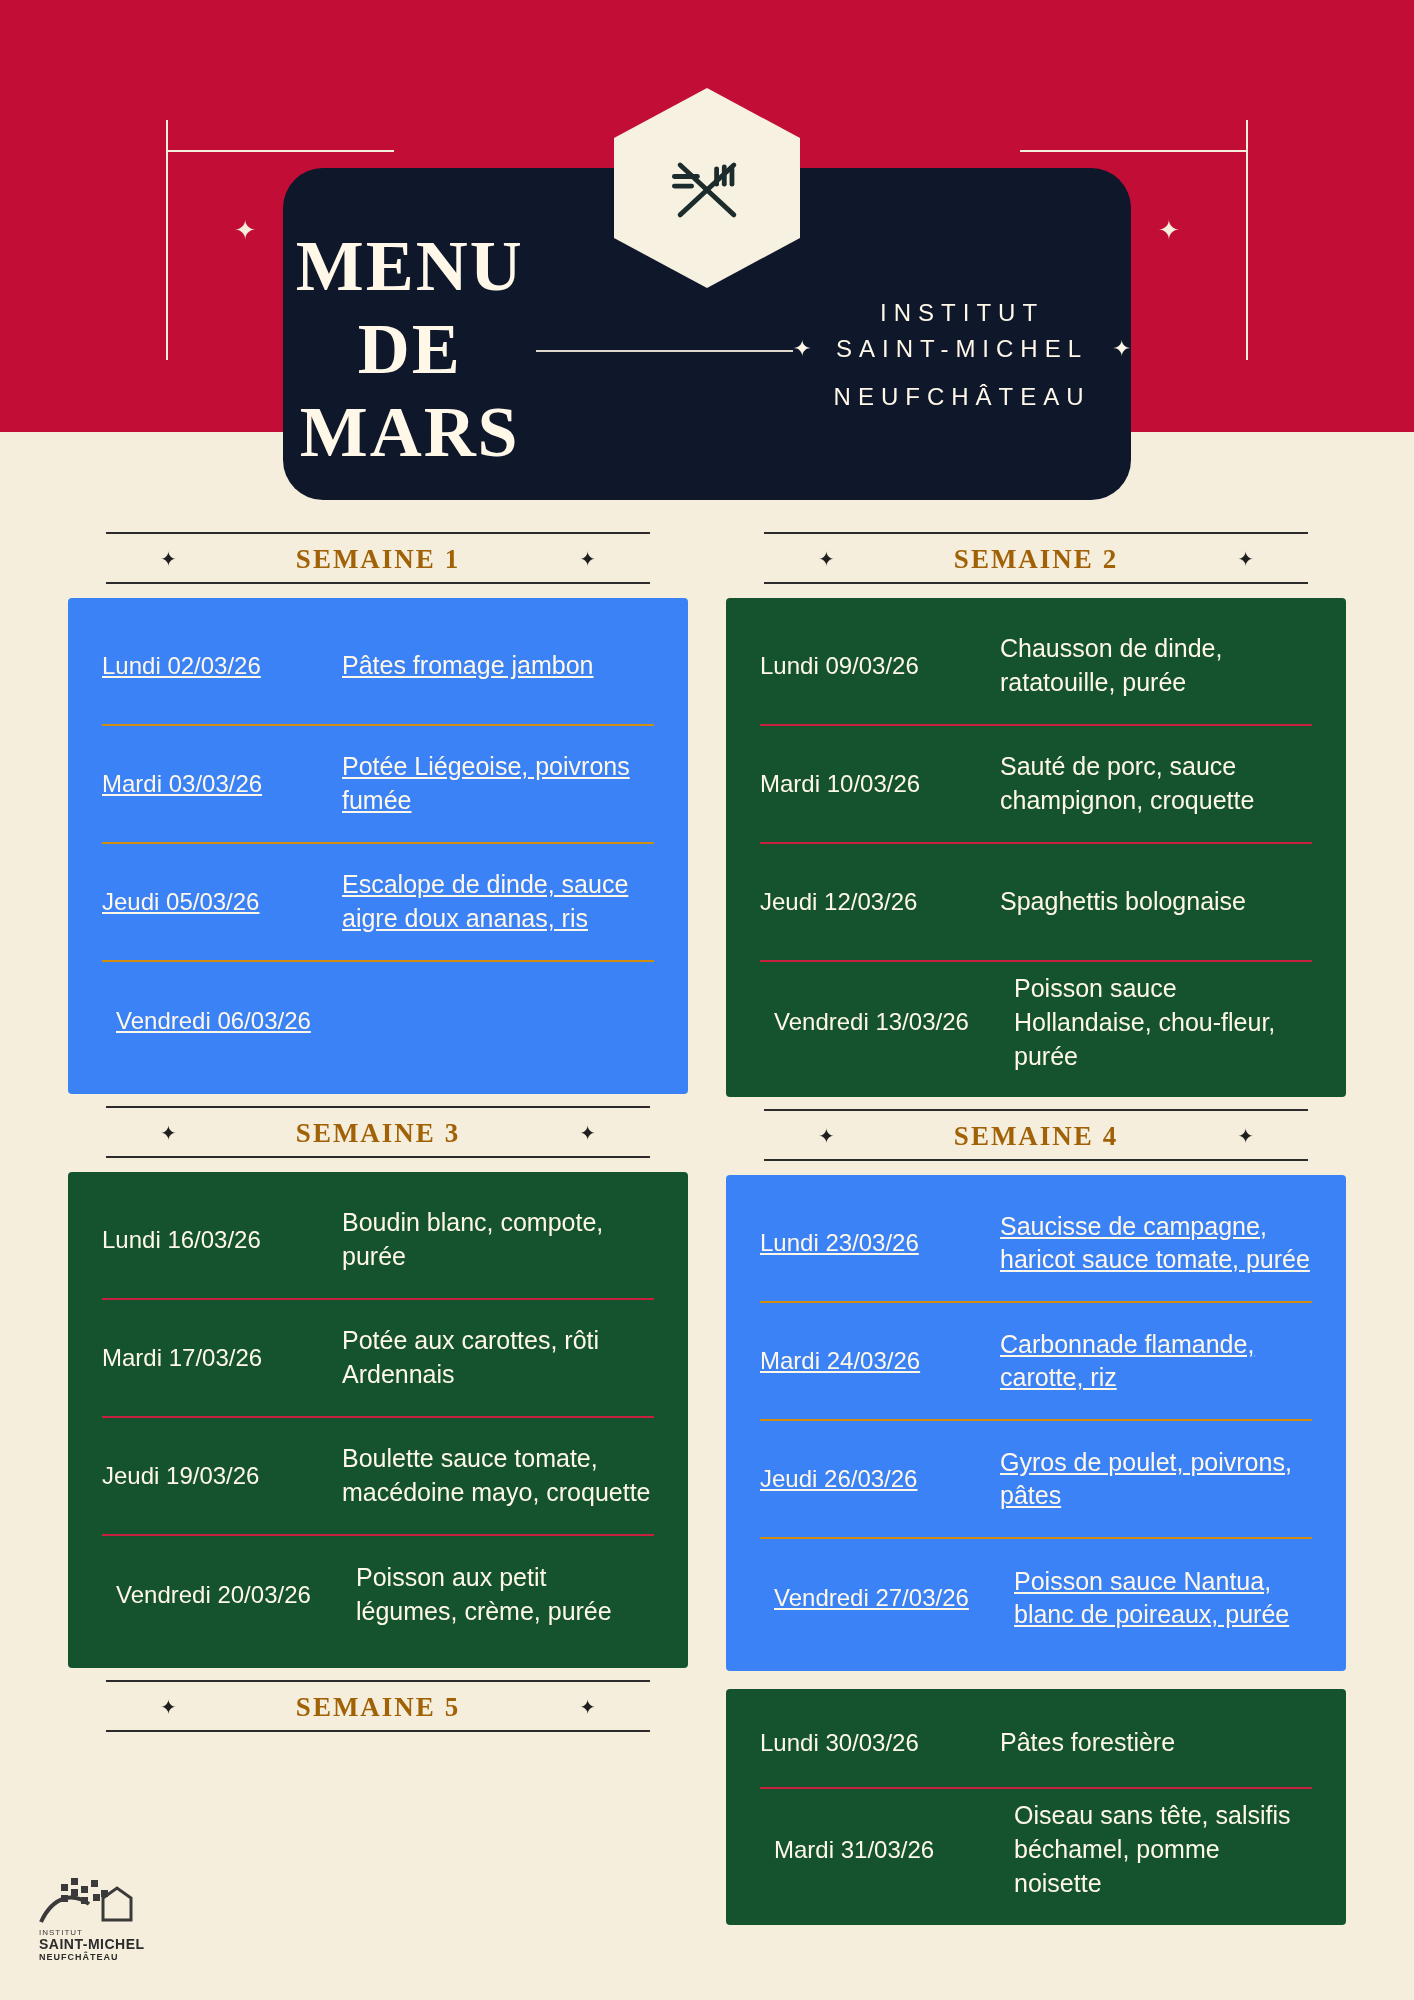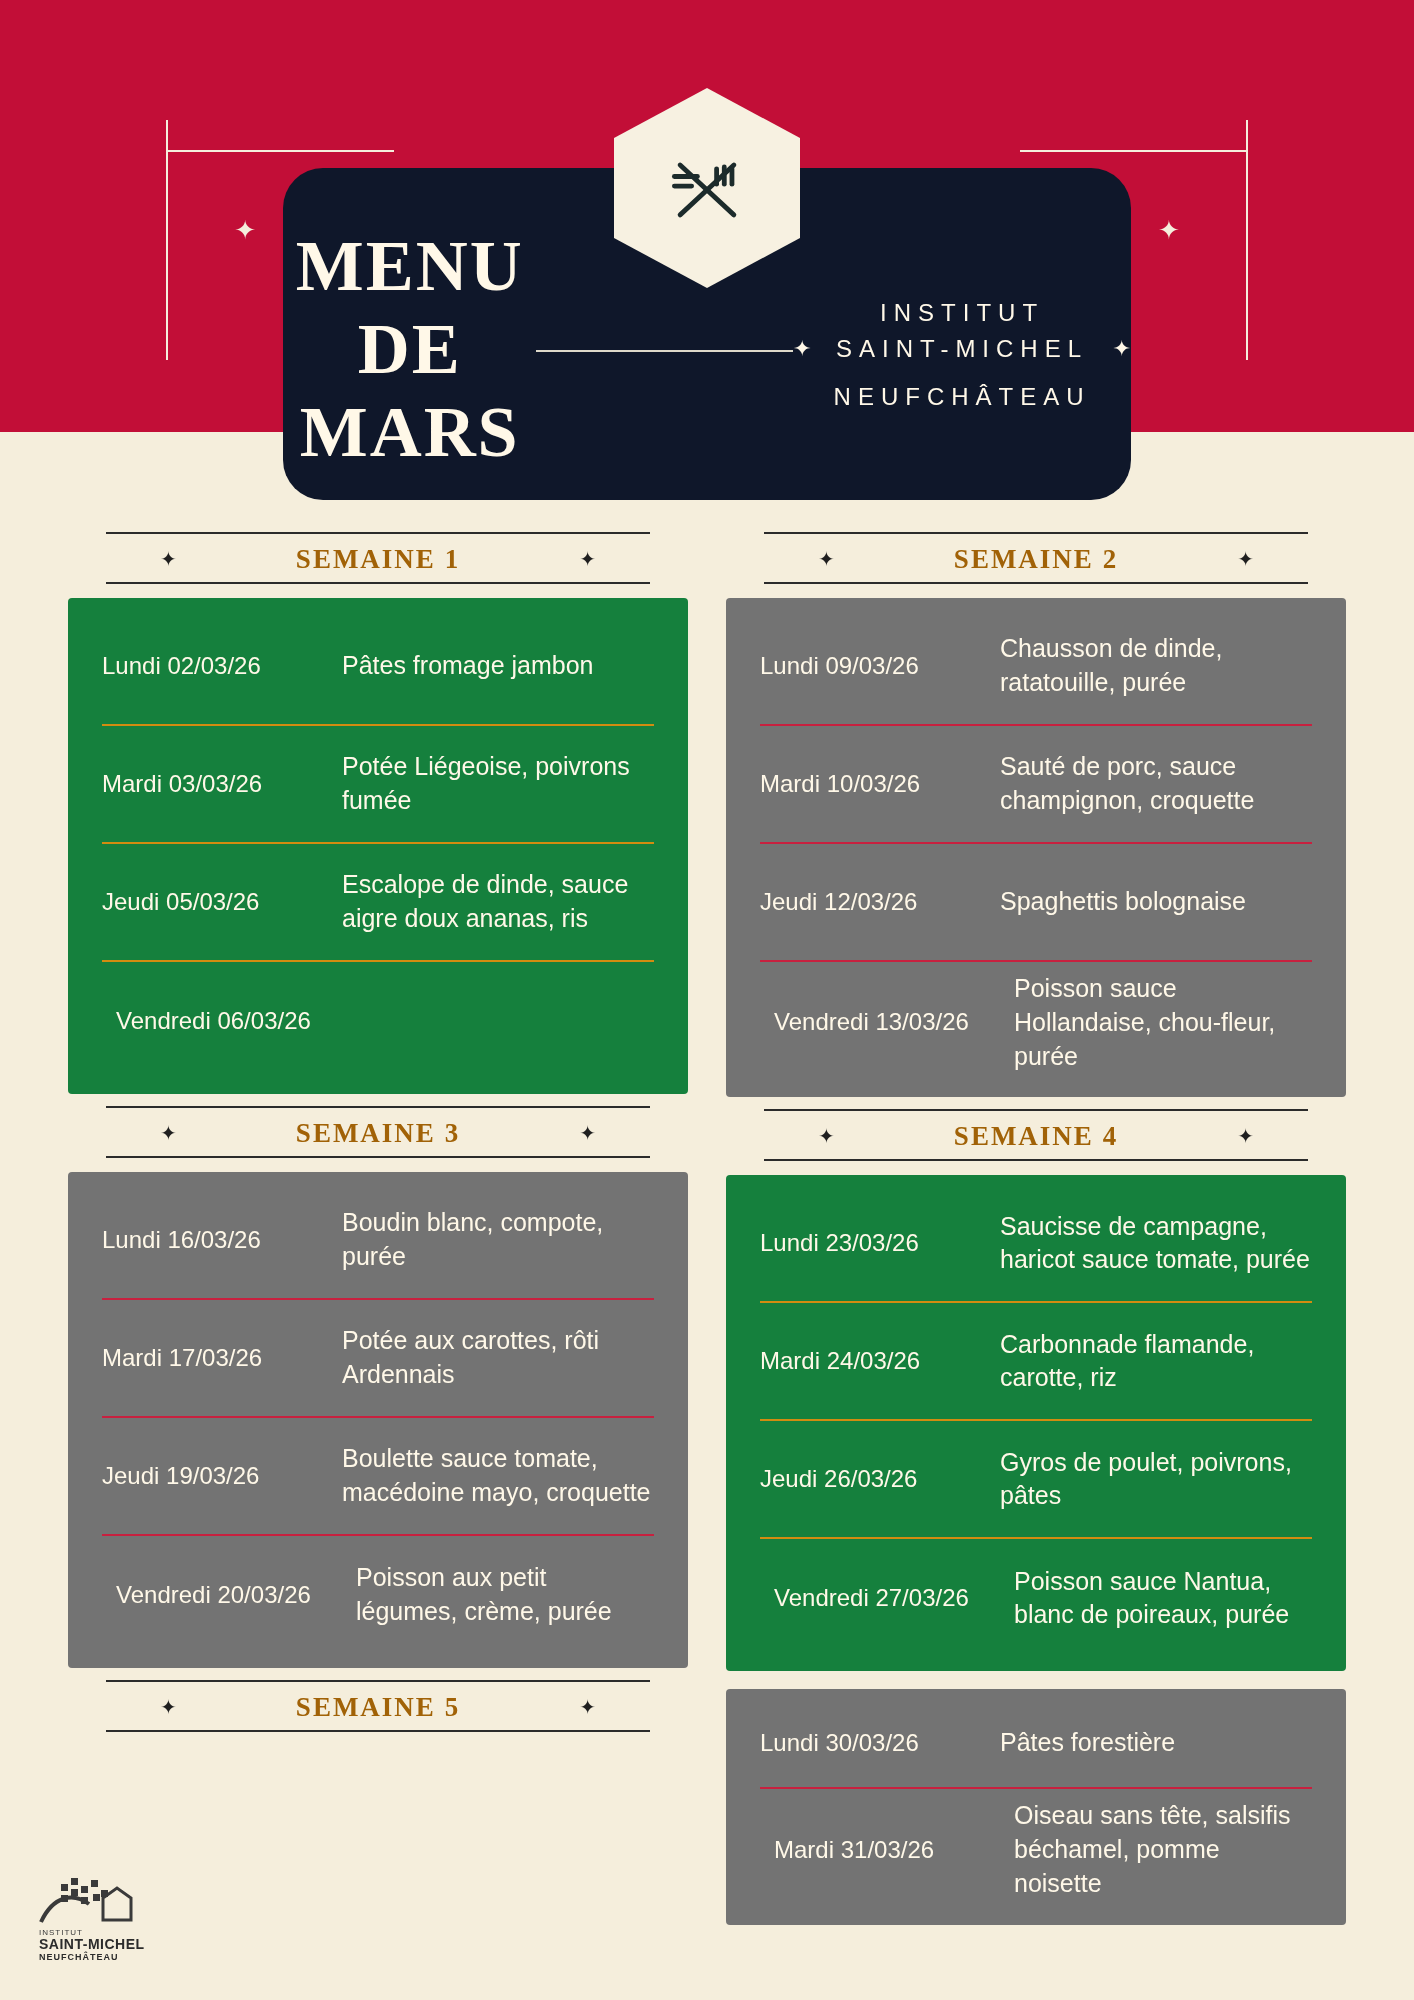--- a/index.html
+++ b/index.html
@@ -159,22 +159,22 @@
     padding: 0 6px;
   }
   .week-head .d.l { left: 86px; }
   .week-head .d.r { right: 86px; }
 
   .card {
     border-radius: 4px;
     padding: 10px 34px 14px 34px;
     color: #FFF8E8;
   }
-  .card.red { background: #15803d; }
-  .card.orange { background: #737373; }
+  .card.red { background: #3b82f6; text-decoration: underline; }
+  .card.orange { background: #14532d; }
 
   .row {
     display: flex;
     align-items: center;
     min-height: 118px;
     padding: 10px 0;
     border-bottom: 2px solid rgba(200,32,63,.55);
   }
   .card.red .row { border-bottom-color: #D28C10; }
   .card.orange .row { border-bottom-color: #C8203F; }

